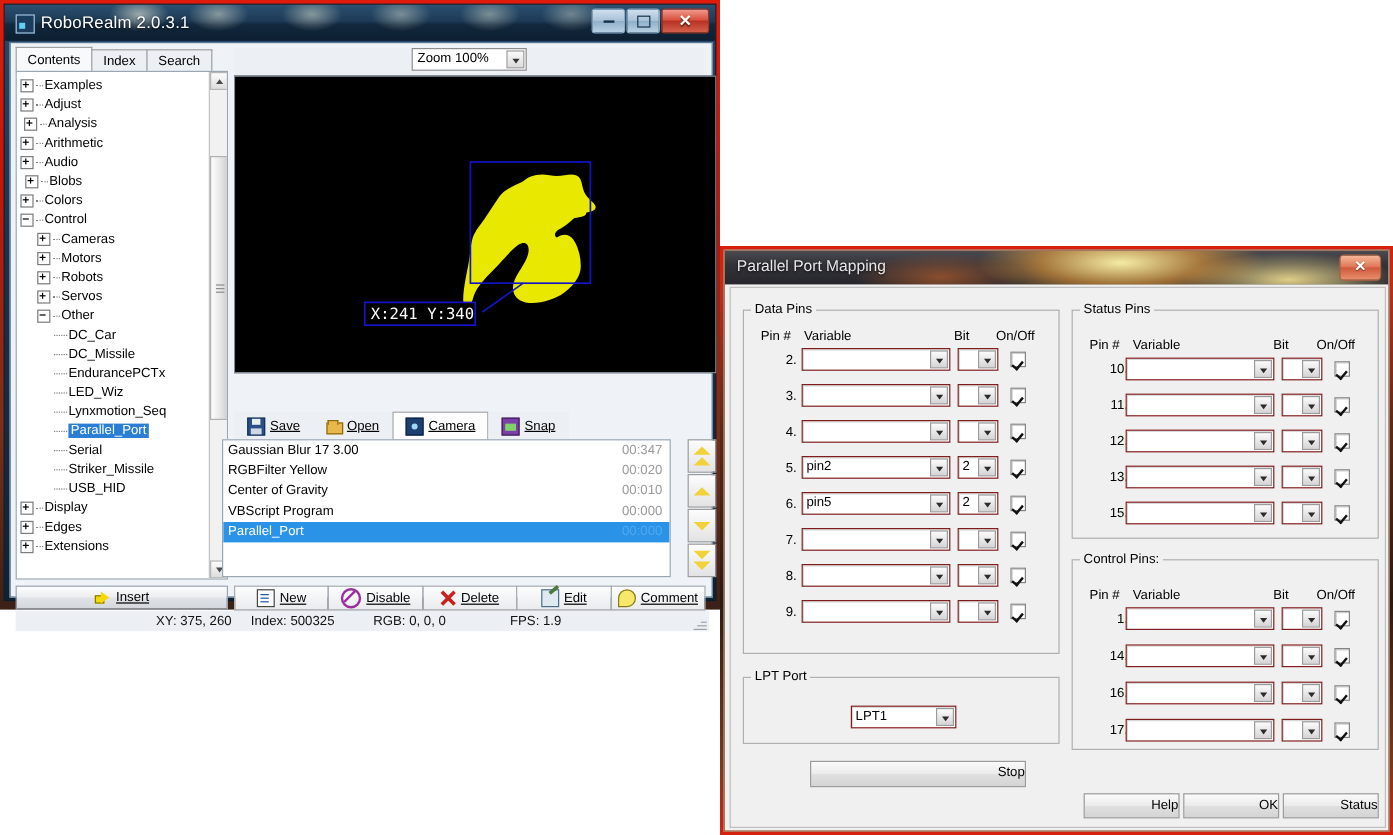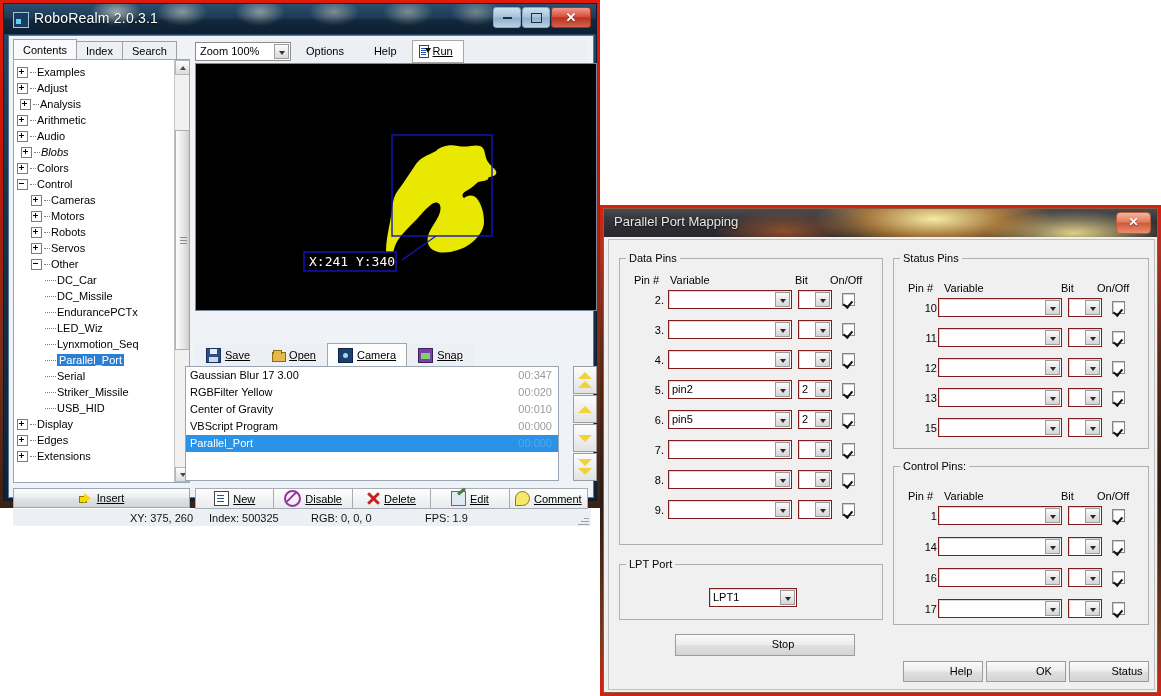--- a/index.html
+++ b/index.html
@@ -140,21 +140,21 @@
   }
   .arrow-right-ico::after {
     content:""; position:absolute; left:5px; top:0; width:0;height:0;
     border-top:5.5px solid transparent; border-bottom:5.5px solid transparent;
     border-left:7px solid #f5d90b;
   }
   .ul { text-decoration: underline; }
 
   
   .toolbar { position:absolute; left:186px; top:4px; width:392px; height:22px;
-             background:#eceff3; display:flex; align-items:center; }
+             background:#eceff3; display:flex; align-items:center;flex-direction:column; }
   .zoomsel {
     width:96px; height:19px; background:#fff; border:1px solid #8d8d8d;
     box-sizing:border-box; position:relative; font-size:11px; line-height:17px;
     padding-left:4px; cursor:pointer;
   }
   .zoomsel .dd {
     position:absolute; right:1px; top:1px; width:15px; height:15px;
     background:linear-gradient(180deg,#fbfbfb,#dadada); border:1px solid #9c9c9c; box-sizing:border-box;
   }
   .zoomsel .dd::after {
@@ -317,21 +317,21 @@
   }
   .chk::after {
     content:""; position:absolute; left:2px; top:5px; width:4px; height:7px;
     border-right:2px solid #111; border-bottom:2px solid #111;
     transform:rotate(40deg); transform-origin:center;
   }
   .dbtn {
     position:absolute; height:21px;
     background:linear-gradient(180deg,#fafafa,#ececec 48%,#e0e0e0 52%,#d4d4d4);
     border:1px solid #9c9c9c; box-sizing:border-box;
-    font-size:11px; text-align:center; line-height:19px; cursor:pointer;padding-left:36px;
+    font-size:11px; text-align:right; line-height:19px; cursor:pointer;padding-left:36px;
   }
 </style>
 </head>
 <body>
 
 <div id="root">
 
   <div id="main-window">
     <div class="win-outer-red"></div>
     <div class="win-frame">
@@ -366,21 +366,21 @@
             <div class="tab">Search</div>
           </div>
 
         <div class="treepanel">
           <div class="treelist" id="tree">
               <div class="trow" style="padding-left: 0px;"><span class="tbox plus"></span><span class="dots"></span><span class="lbl">Examples</span></div>
               <div class="trow" style="padding-left: 0px;"><span class="tbox plus"></span><span class="dots"></span><span class="lbl">Adjust</span></div>
               <div class="trow" style="padding-left: 3px;"><span class="tbox plus"></span><span class="dots"></span><span class="lbl">Analysis</span></div>
               <div class="trow" style="padding-left: 0px;"><span class="tbox plus"></span><span class="dots"></span><span class="lbl">Arithmetic</span></div>
               <div class="trow" style="padding-left: 0px;"><span class="tbox plus"></span><span class="dots"></span><span class="lbl">Audio</span></div>
-              <div class="trow" style="padding-left: 4px; font-style: italic;"><span class="tbox plus"></span><span class="dots"></span><span class="lbl">Blobs</span></div>
+              <div class="trow" style="padding-left: 4px;"><span class="tbox plus"></span><span class="dots"></span><span class="lbl">Blobs</span></div>
               <div class="trow" style="padding-left: 0px;"><span class="tbox plus"></span><span class="dots"></span><span class="lbl">Colors</span></div>
               <div class="trow" style="padding-left: 0px;"><span class="tbox "></span><span class="dots"></span><span class="lbl">Control</span></div>
               <div class="trow" style="padding-left: 14px;"><span class="tbox plus"></span><span class="dots"></span><span class="lbl">Cameras</span></div>
               <div class="trow" style="padding-left: 14px;"><span class="tbox plus"></span><span class="dots"></span><span class="lbl">Motors</span></div>
               <div class="trow" style="padding-left: 14px;"><span class="tbox plus"></span><span class="dots"></span><span class="lbl">Robots</span></div>
               <div class="trow" style="padding-left: 14px;"><span class="tbox plus"></span><span class="dots"></span><span class="lbl">Servos</span></div>
               <div class="trow" style="padding-left: 14px;"><span class="tbox "></span><span class="dots"></span><span class="lbl">Other</span></div>
               <div class="trow" style="padding-left: 28px;"><span class="dots" style="width:11px"></span><span class="lbl">DC_Car</span></div>
               <div class="trow" style="padding-left: 28px;"><span class="dots" style="width:11px"></span><span class="lbl">DC_Missile</span></div>
               <div class="trow" style="padding-left: 28px;"><span class="dots" style="width:11px"></span><span class="lbl">EndurancePCTx</span></div>

